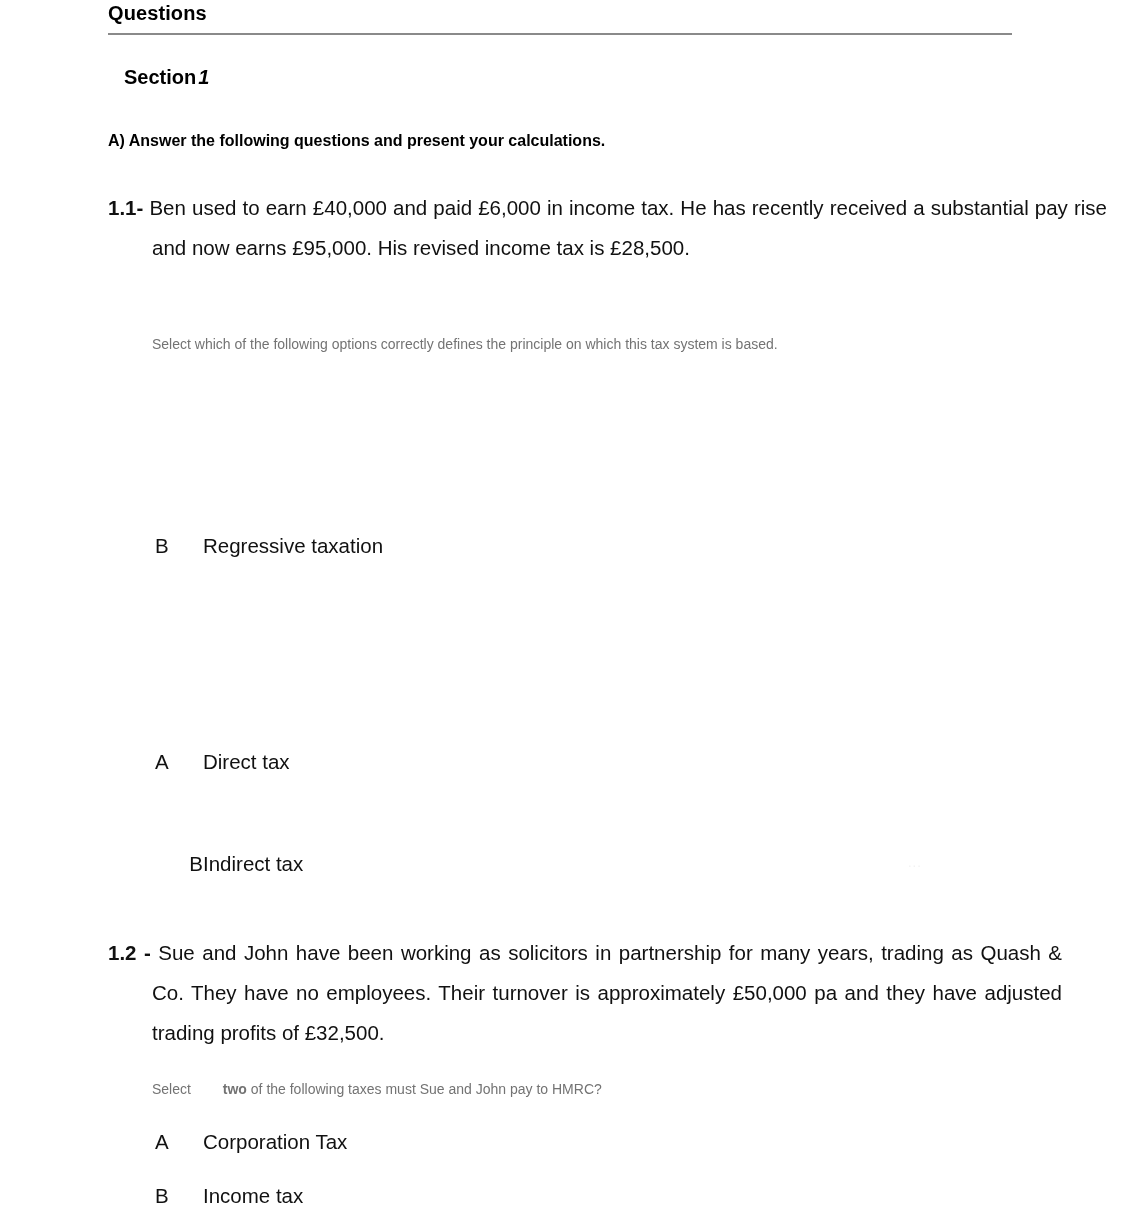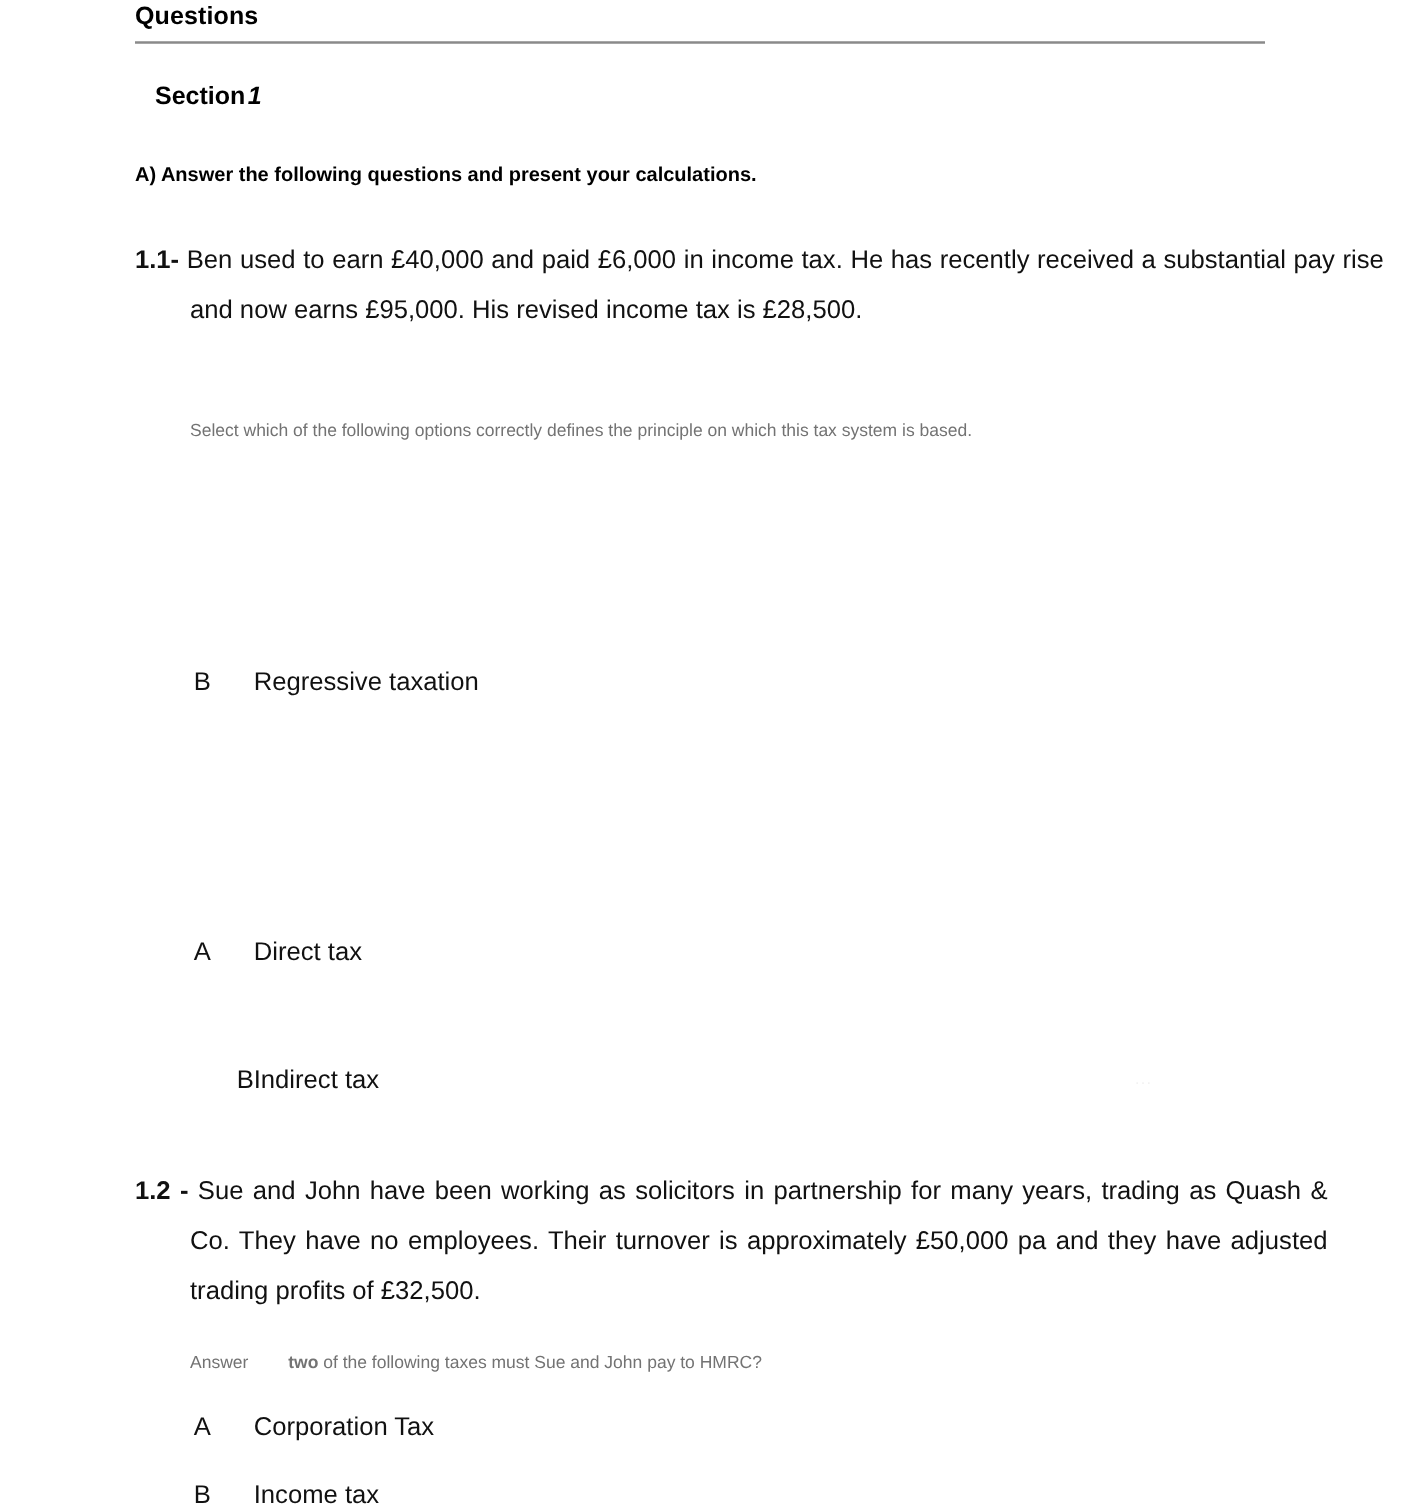--- a/index.html
+++ b/index.html
@@ -157,21 +157,21 @@
     <span class="opt-letter">B</span><span>Indirect tax</span>
   </div>
 
   <div class="artifact">...</div>
 
   <div class="qblock hang just" style="left:108px; top:933px; width:910px;">
     <span class="num">1.2 -</span><span> Sue and John have been working as solicitors in partnership for many years, trading as Quash &amp; Co. They have no employees. Their turnover is approximately £50,000 pa and they have adjusted trading profits of £32,500.</span>
   </div>
 
   <div class="qbody" style="left:152px; top:1069px; width:880px;">
-    <span>Answer </span><span class="bold-inline">two</span><span> of the following taxes must Sue and John pay to HMRC?</span>
+    <span>Select </span><span class="bold-inline">two</span><span> of the following taxes must Sue and John pay to HMRC?</span>
   </div>
 
   <div class="option" style="left:155px; top:1128px;">
     <span class="opt-letter">A</span><span>Corporation Tax</span>
   </div>
 
   <div class="option" style="left:155px; top:1182px;">
     <span class="opt-letter">B</span><span>Income tax</span>
   </div>
 

